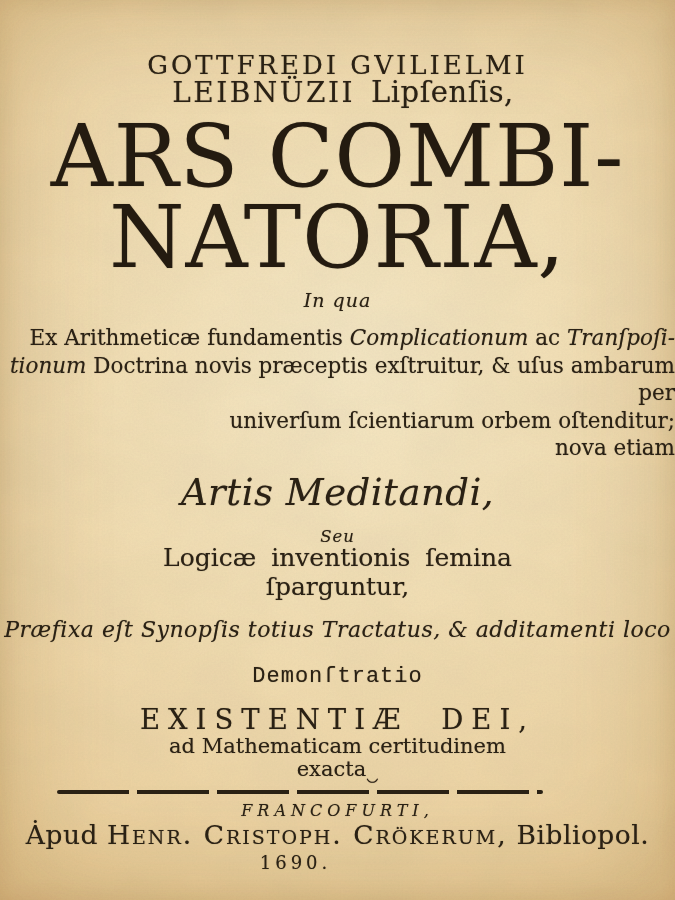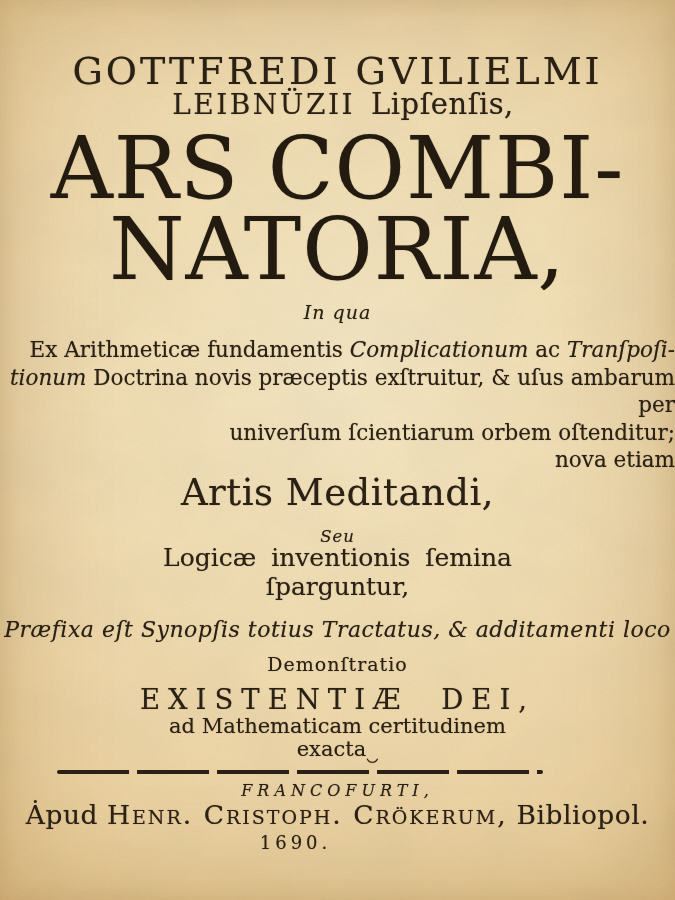--- a/index.html
+++ b/index.html
@@ -18,35 +18,35 @@
   }
   .texture { position: absolute; inset: 0; pointer-events: none; }
   .content {
     position: absolute; inset: 0;
     padding-top: 52px;
     text-align: center;
     line-height: 1;
     text-shadow: 0 0 1px rgba(46, 34, 18, 0.45);
   }
   .ital { font-style: italic; }
-  .l-author1 { font-size: 38px; letter-spacing: 3px; }
+  .l-author1 { font-size: 26px; letter-spacing: 3px; }
   .l-author2 { font-size: 28px; letter-spacing: 2.5px; padding-left: 11px; }
   .l-author2 .place { font-size: 29px; letter-spacing: 0.5px; margin-left: 16px; }
   .l-title { font-size: 86px; line-height: 0.92; letter-spacing: 1px; color: #241b10; }
   .l-title1 { margin-top: 10px; }
   .l-title2 { margin-top: 2px; }
   .l-inqua { margin-top: 14px; font-size: 19px; font-style: italic; letter-spacing: 1px; }
   .l-par { margin-top: 14px; font-size: 21.5px; line-height: 1.28; text-align: right; }
-  .l-artis { font-size: 37px; letter-spacing: 0.5px; }
+  .l-artis { margin-top: 12px; font-size: 37px; letter-spacing: 0.5px; font-style: italic; }
   .l-seu { margin-top: 18px; font-size: 16.5px; font-style: italic; letter-spacing: 1px; }
   .l-logicae1 { font-size: 25px; word-spacing: 7px; }
   .l-logicae2 { margin-top: 4px; font-size: 25px; }
   .l-praefixa { margin-top: 20px; font-size: 22px; font-style: italic; letter-spacing: 0.5px; }
-  .l-demon { margin-top: 14px; font-size: 19px; letter-spacing: 1px; }
-  .l-exist { margin-top: 12px; font-size: 27.5px; letter-spacing: 8px; word-spacing: 16px; }
+  .l-demon { margin-top: 25px; font-size: 22px; letter-spacing: 1px; font-family: Liberation Mono, monospace; }
+  .l-exist { margin-top: 18px; font-size: 27.5px; letter-spacing: 8px; word-spacing: 16px; }
   .l-certi { margin-top: 2px; font-size: 21px; }
   .l-exacta { margin-top: 2px; font-size: 21px; }
   .l-exacta .flourish { letter-spacing: 0; font-size: 20px; position: relative; top: 2px; }
   .rule {
     margin: 10px auto 0 auto;
     width: 486px; height: 4.5px;
     transform: translateX(-38px);
     background: repeating-linear-gradient(90deg,
       #2b2114 0px, #2b2114 72px, rgba(0,0,0,0) 72px, rgba(0,0,0,0) 80px);
     border-radius: 2px;

